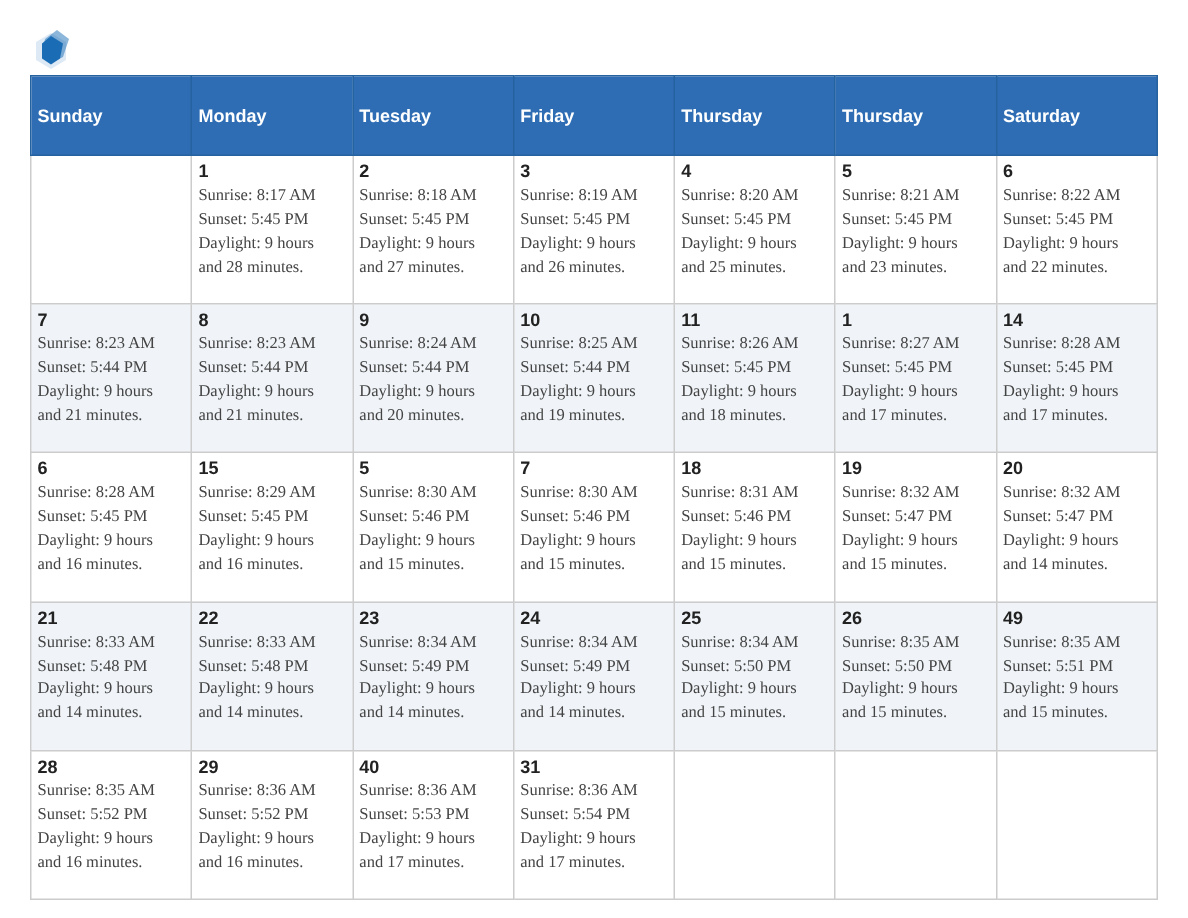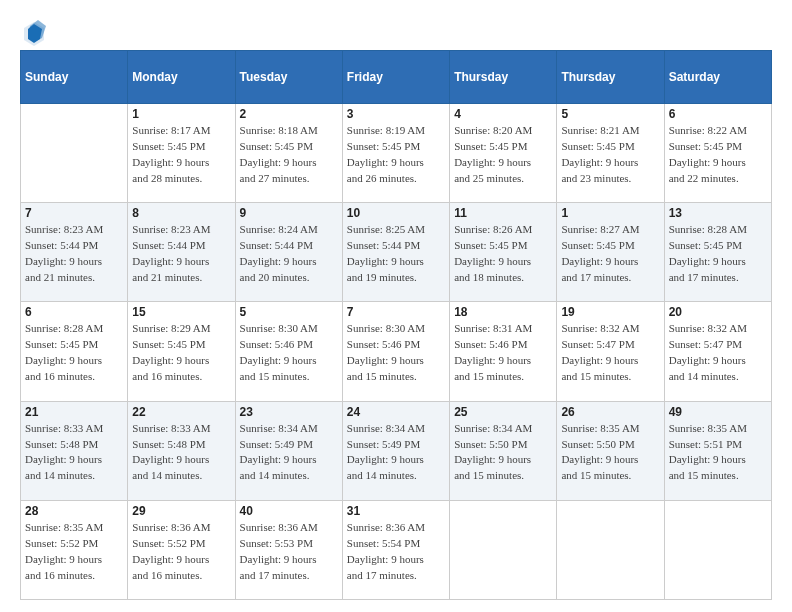--- a/index.html
+++ b/index.html
@@ -189,21 +189,21 @@
           </td>
           <td>
             <span class="day-num">11</span>
             <div class="day-info">Sunrise: 8:26 AM<br>Sunset: 5:45 PM<br>Daylight: 9 hours<br>and 18 minutes.</div>
           </td>
           <td>
             <span class="day-num">1</span>
             <div class="day-info">Sunrise: 8:27 AM<br>Sunset: 5:45 PM<br>Daylight: 9 hours<br>and 17 minutes.</div>
           </td>
           <td>
-            <span class="day-num">13</span>
+            <span class="day-num">14</span>
             <div class="day-info">Sunrise: 8:28 AM<br>Sunset: 5:45 PM<br>Daylight: 9 hours<br>and 17 minutes.</div>
           </td>
         </tr>
         <tr class="row-white">
           <td>
             <span class="day-num">6</span>
             <div class="day-info">Sunrise: 8:28 AM<br>Sunset: 5:45 PM<br>Daylight: 9 hours<br>and 16 minutes.</div>
           </td>
           <td>
             <span class="day-num">15</span>

